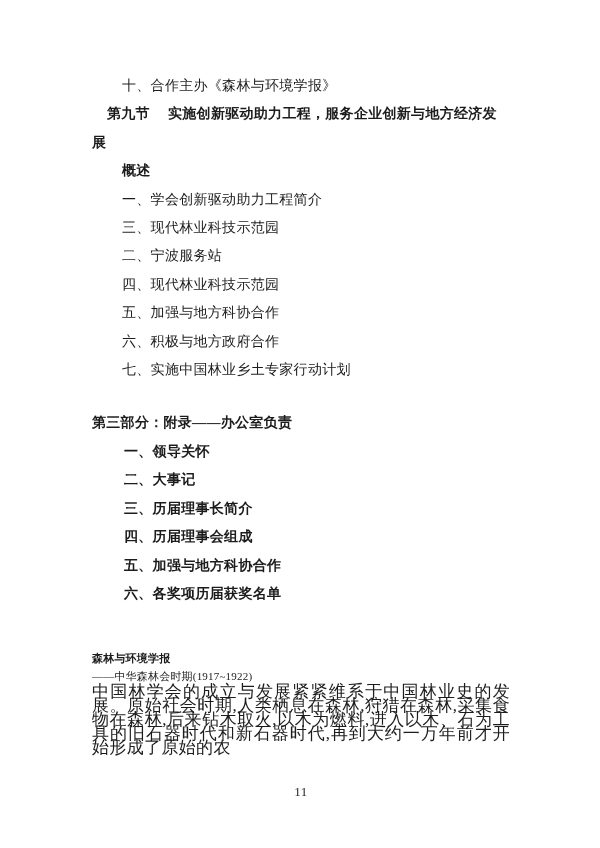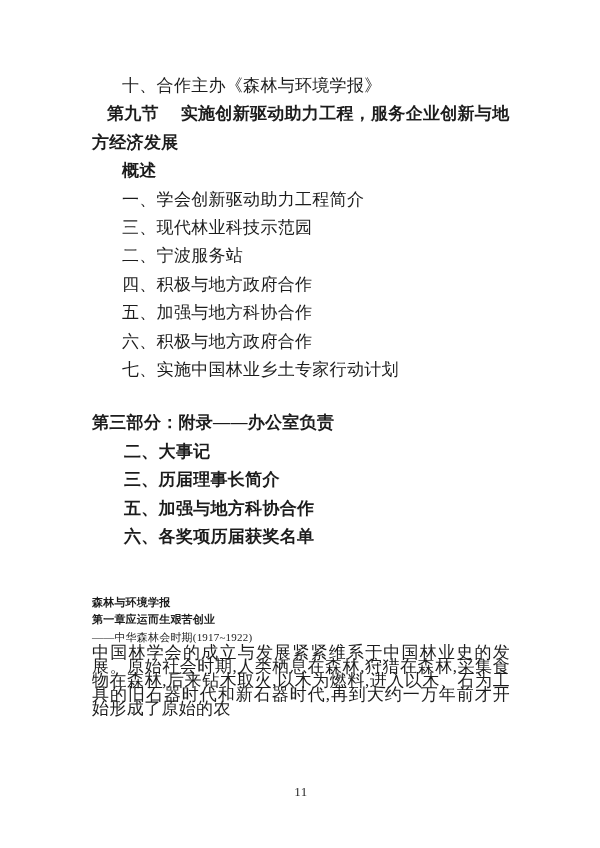--- a/index.html
+++ b/index.html
@@ -17,21 +17,21 @@
     overflow: hidden;
   }
   .content {
     position: absolute;
     left: 92px;
     top: 72px;
     width: 418px;
   }
   
   .toc-block {
-    font-size: 17px;
+    font-size: 14px;
     line-height: 28.4px;
     letter-spacing: 0.3px;
   }
   .toc-block p {
     margin: 0;
   }
   .indent-2 { text-indent: 30px; }
   .indent-1 { text-indent: 15px; }
   .bold { font-weight: bold; }
   
@@ -72,37 +72,38 @@
 <div class="page">
   <div class="content">
 
     <div class="toc-block">
       <p class="indent-2">十、合作主办《森林与环境学报》</p>
       <p class="indent-1 bold">第九节　 实施创新驱动助力工程，服务企业创新与地方经济发展</p>
       <p class="indent-2 bold">概述</p>
       <p class="indent-2">一、学会创新驱动助力工程简介</p>
       <p class="indent-2">三、现代林业科技示范园</p>
       <p class="indent-2">二、宁波服务站</p>
-      <p class="indent-2">四、积极与地方政府合作</p>
+      <p class="indent-2">四、现代林业科技示范园</p>
       <p class="indent-2">五、加强与地方科协合作</p>
       <p class="indent-2">六、积极与地方政府合作</p>
       <p class="indent-2">七、实施中国林业乡土专家行动计划</p>
     </div>
 
     <div class="toc-block toc-block-2">
       <p class="bold">第三部分：附录——办公室负责</p>
+      <p class="item bold">一、领导关怀</p>
       <p class="item bold">二、大事记</p>
       <p class="item bold">三、历届理事长简介</p>
+      <p class="item bold">四、历届理事会组成</p>
       <p class="item bold">五、加强与地方科协合作</p>
       <p class="item bold">六、各奖项历届获奖名单</p>
     </div>
 
     <div class="excerpt">
       <p class="bold">森林与环境学报</p>
-      <p class="bold">第一章应运而生艰苦创业</p>
       <p>——中华森林会时期(1917~1922)</p>
       <p class="excerpt-body">中国林学会的成立与发展紧紧维系于中国林业史的发展。原始社会时期,人类栖息在森林,狩猎在森林,采集食物在森林,后来钻木取火,以木为燃料,进入以木、石为工具的旧石器时代和新石器时代,再到大约一万年前才开始形成了原始的农</p>
     </div>
 
   </div>
 
   <div class="page-number">11</div>
 </div>
 
 </body></html>

